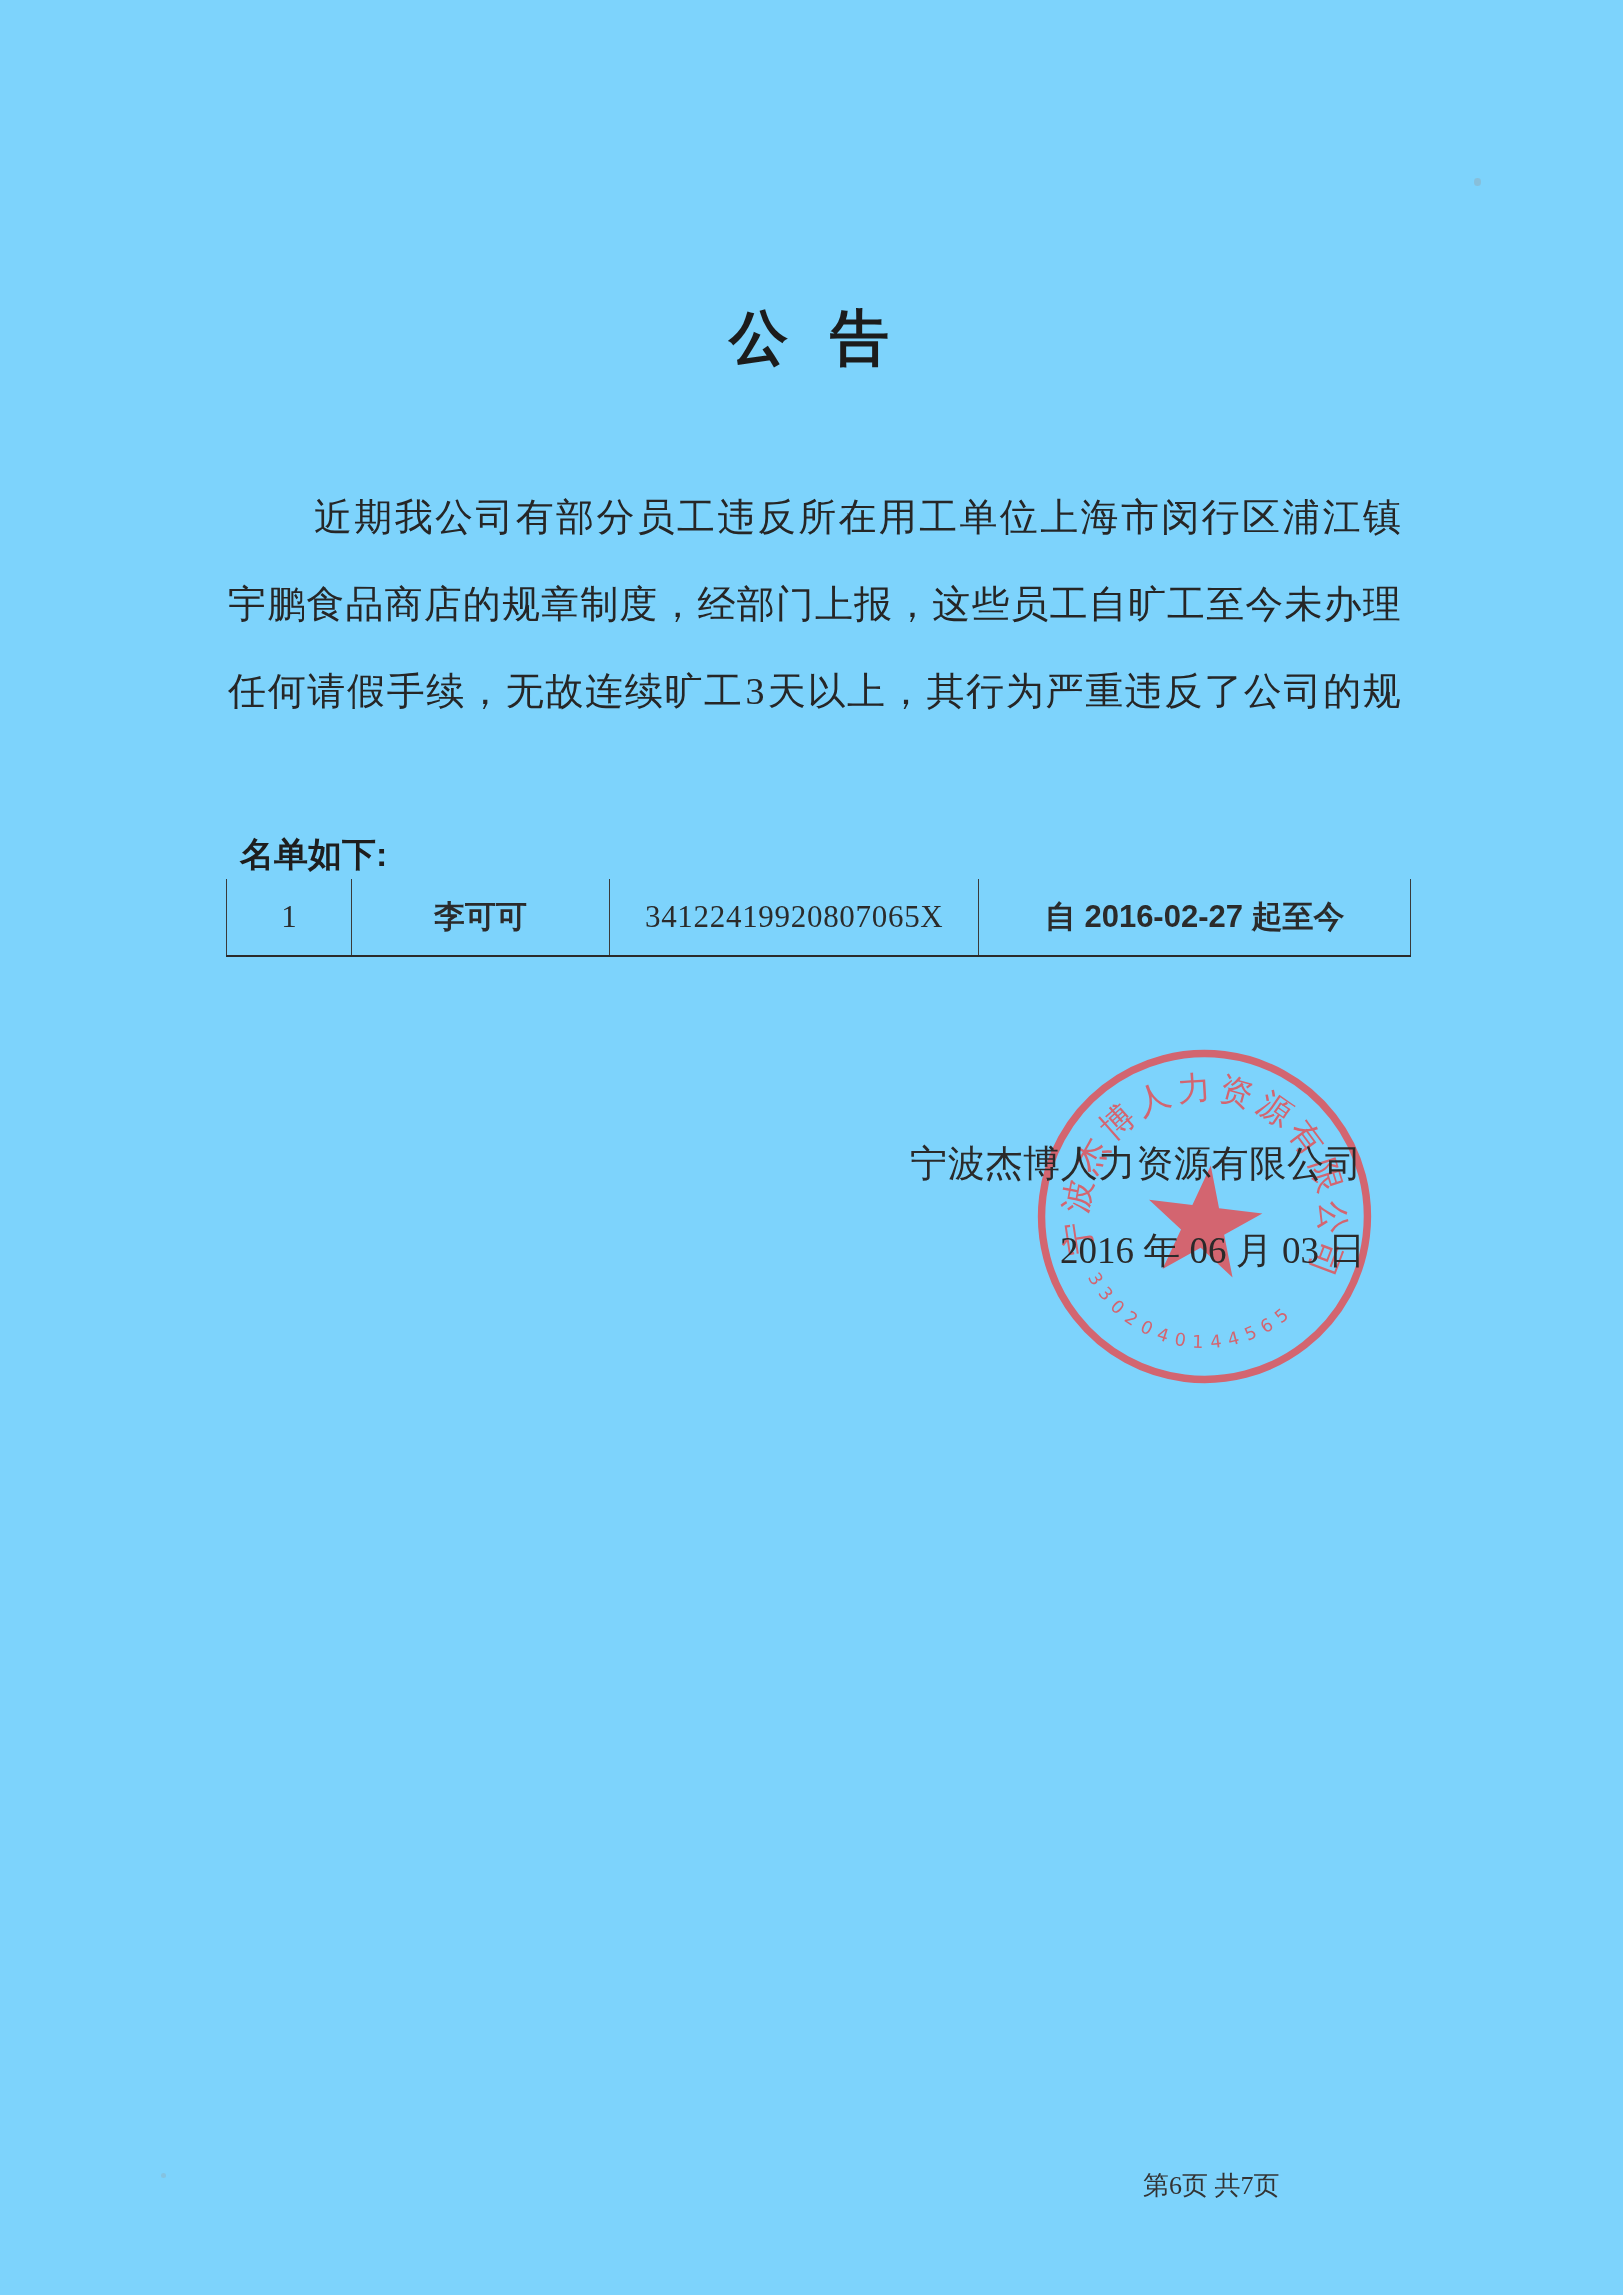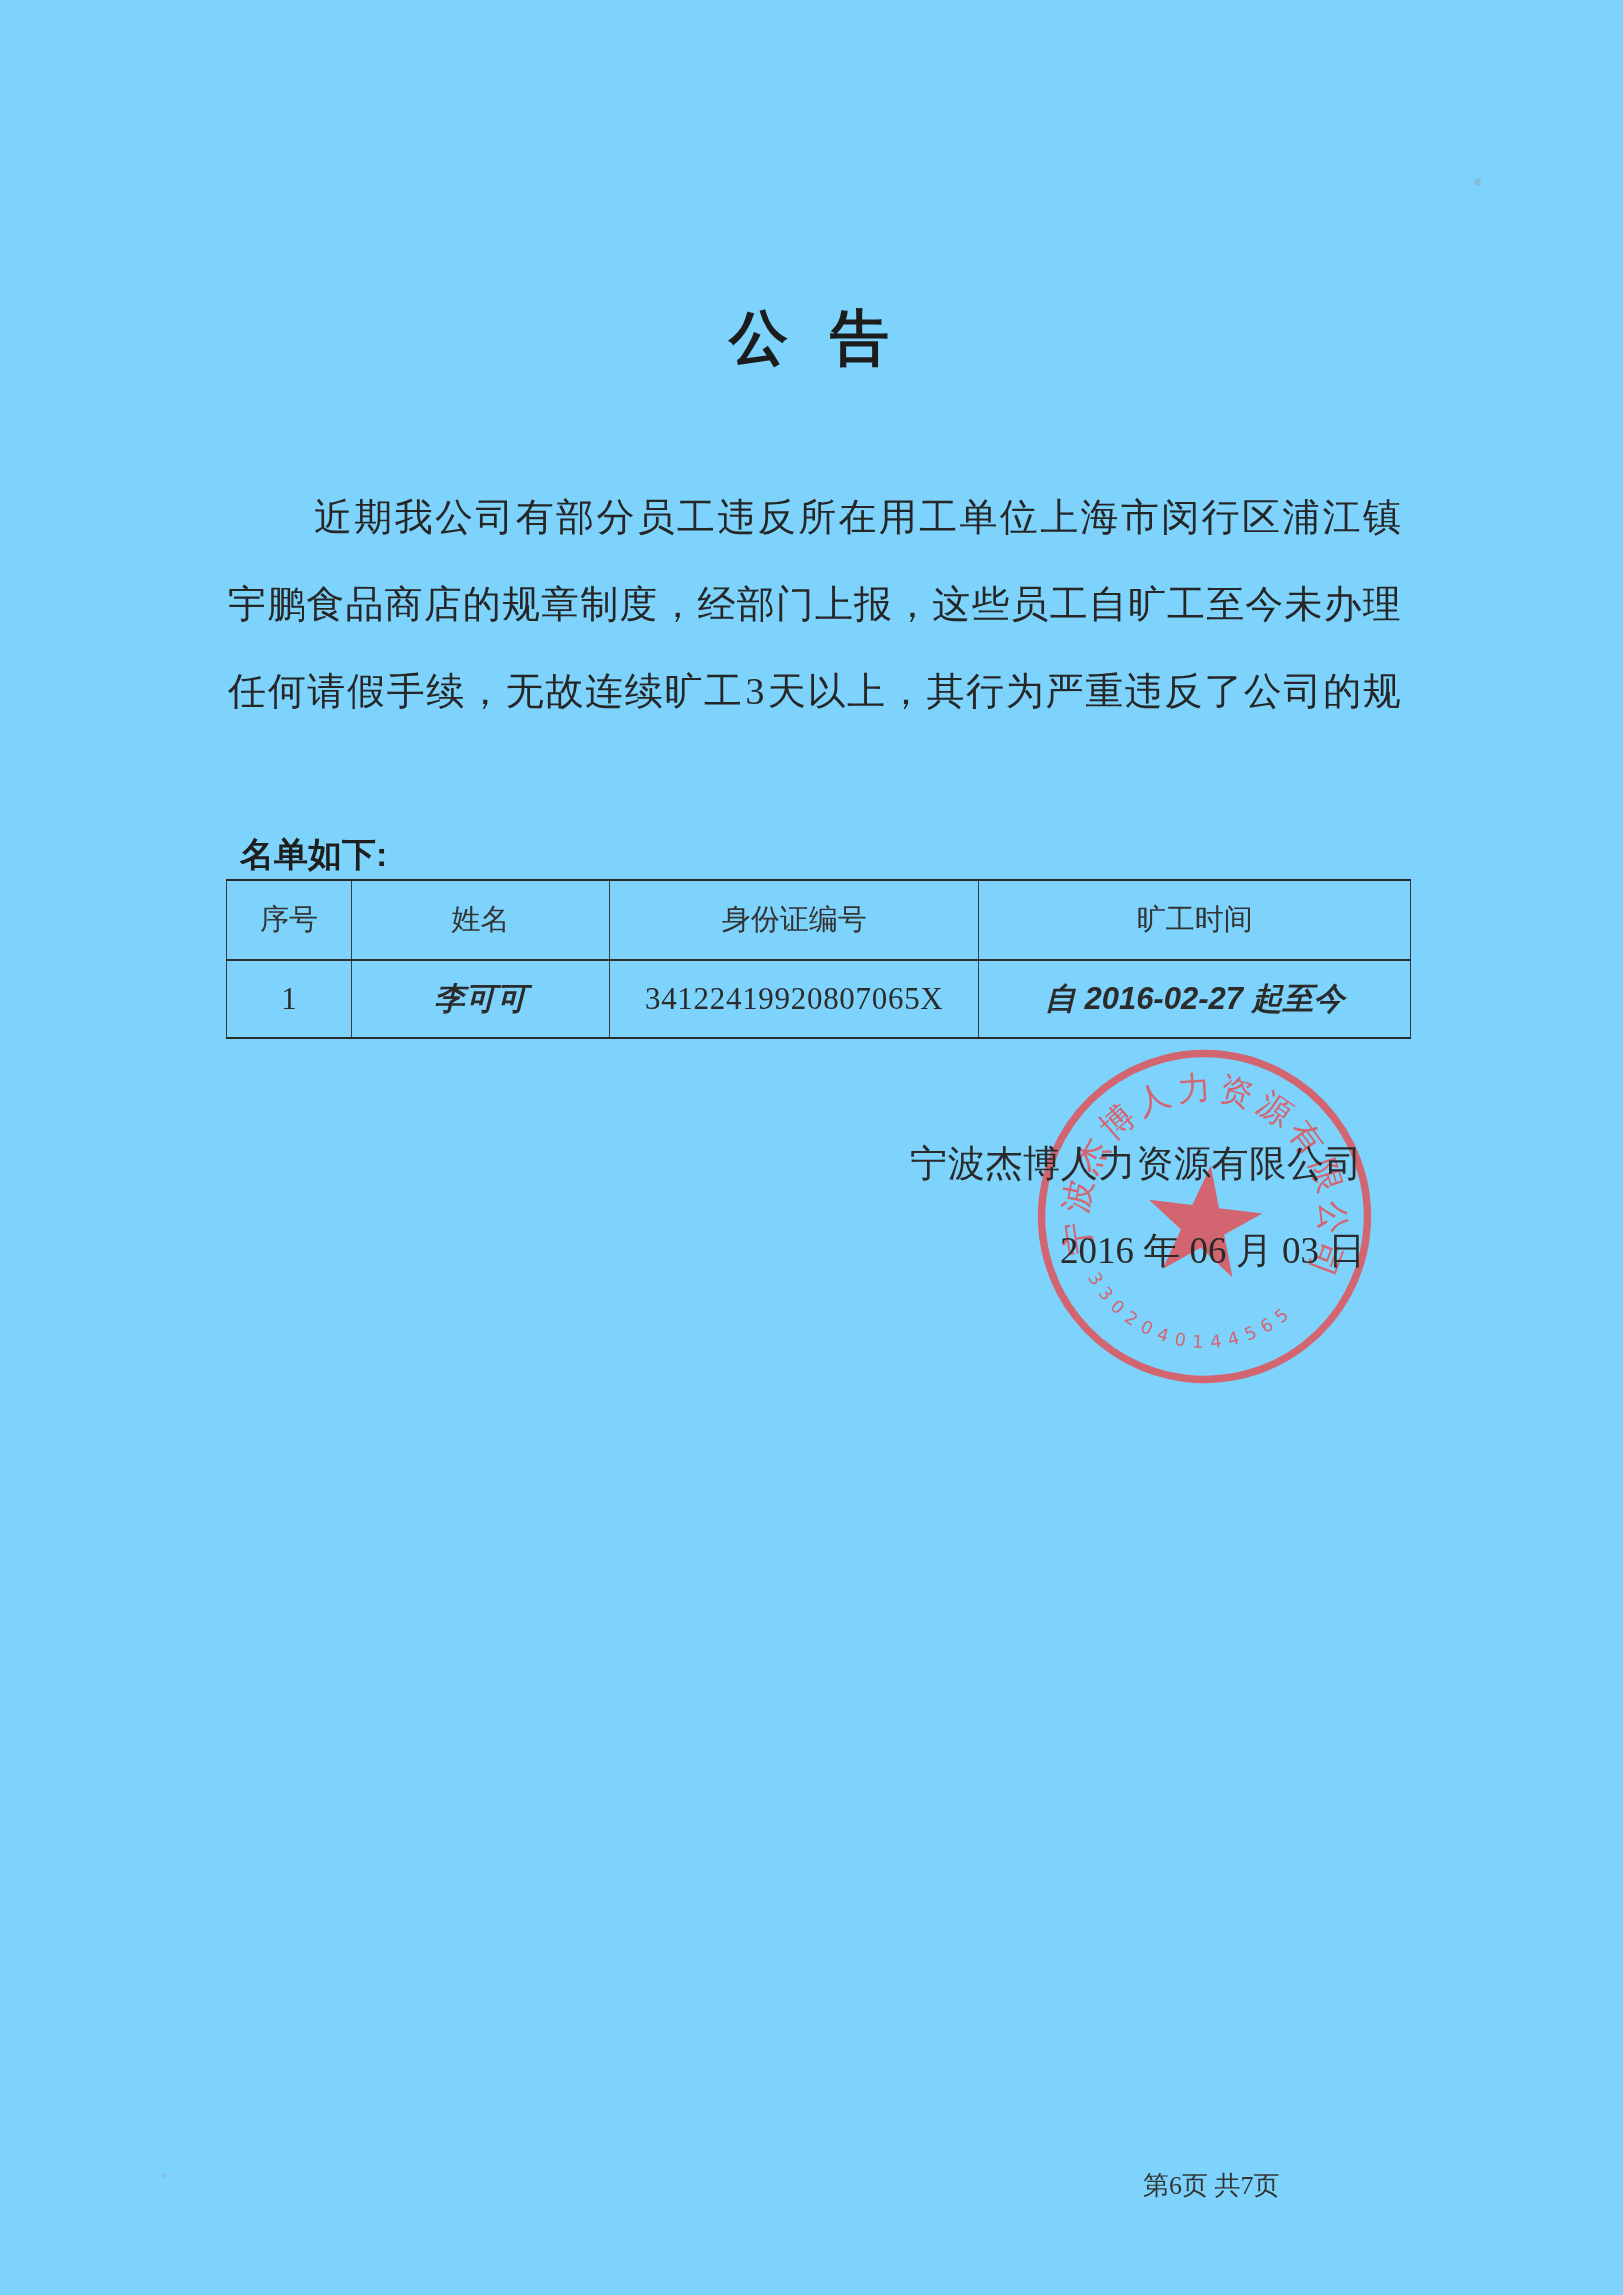--- a/index.html
+++ b/index.html
@@ -42,21 +42,21 @@
   table.roster tr.hdr td{
     border-top:2.6px solid #2a2a2a;border-bottom:2px solid #2f2f2f;
     height:78px;font-size:29px;color:#333;
   }
   table.roster tr.data td{
     border-bottom:2.6px solid #2a2a2a;
     height:76px;font-size:31px;
   }
   td.c-name,td.c-time{
     font-family:"Liberation Sans","DejaVu Sans",sans-serif;
-    font-weight:700;font-size:30px;color:#1f1f1f;font-style:italic;
+    font-weight:700;font-size:30px;color:#1f1f1f;
   }
   td.c-id{font-size:31px;letter-spacing:0.7px;}
   .sig-company{
     position:absolute;left:910px;top:1144px;z-index:3;
     font-size:37px;letter-spacing:0.7px;color:#2a2a2a;line-height:1.1;white-space:nowrap;
   }
   .sig-date{
     position:absolute;left:1060px;top:1231px;z-index:3;
     font-size:37px;color:#2a2a2a;line-height:1.1;white-space:nowrap;text-align:center;
   }
@@ -179,26 +179,20 @@
   <div class="list-label">名单如下:</div>
 
   <table class="roster">
     <colgroup>
       <col style="width:10.55%">
         <col style="width:21.8%">
         <col style="width:31.2%">
         <col style="width:36.45%">
     </colgroup>
     <tbody>
-        <tr class="hdr">
-      <td>序号</td>
-      <td>姓名</td>
-      <td>身份证编号</td>
-      <td>旷工时间</td>
-    </tr>
     <tr class="data">
       <td class="c-seq">1</td>
       <td class="c-name">李可可</td>
       <td class="c-id">34122419920807065X</td>
       <td class="c-time">自 2016-02-27 起至今</td>
     </tr>
   </tbody>
     </table>
 
   <div class="stamp">

